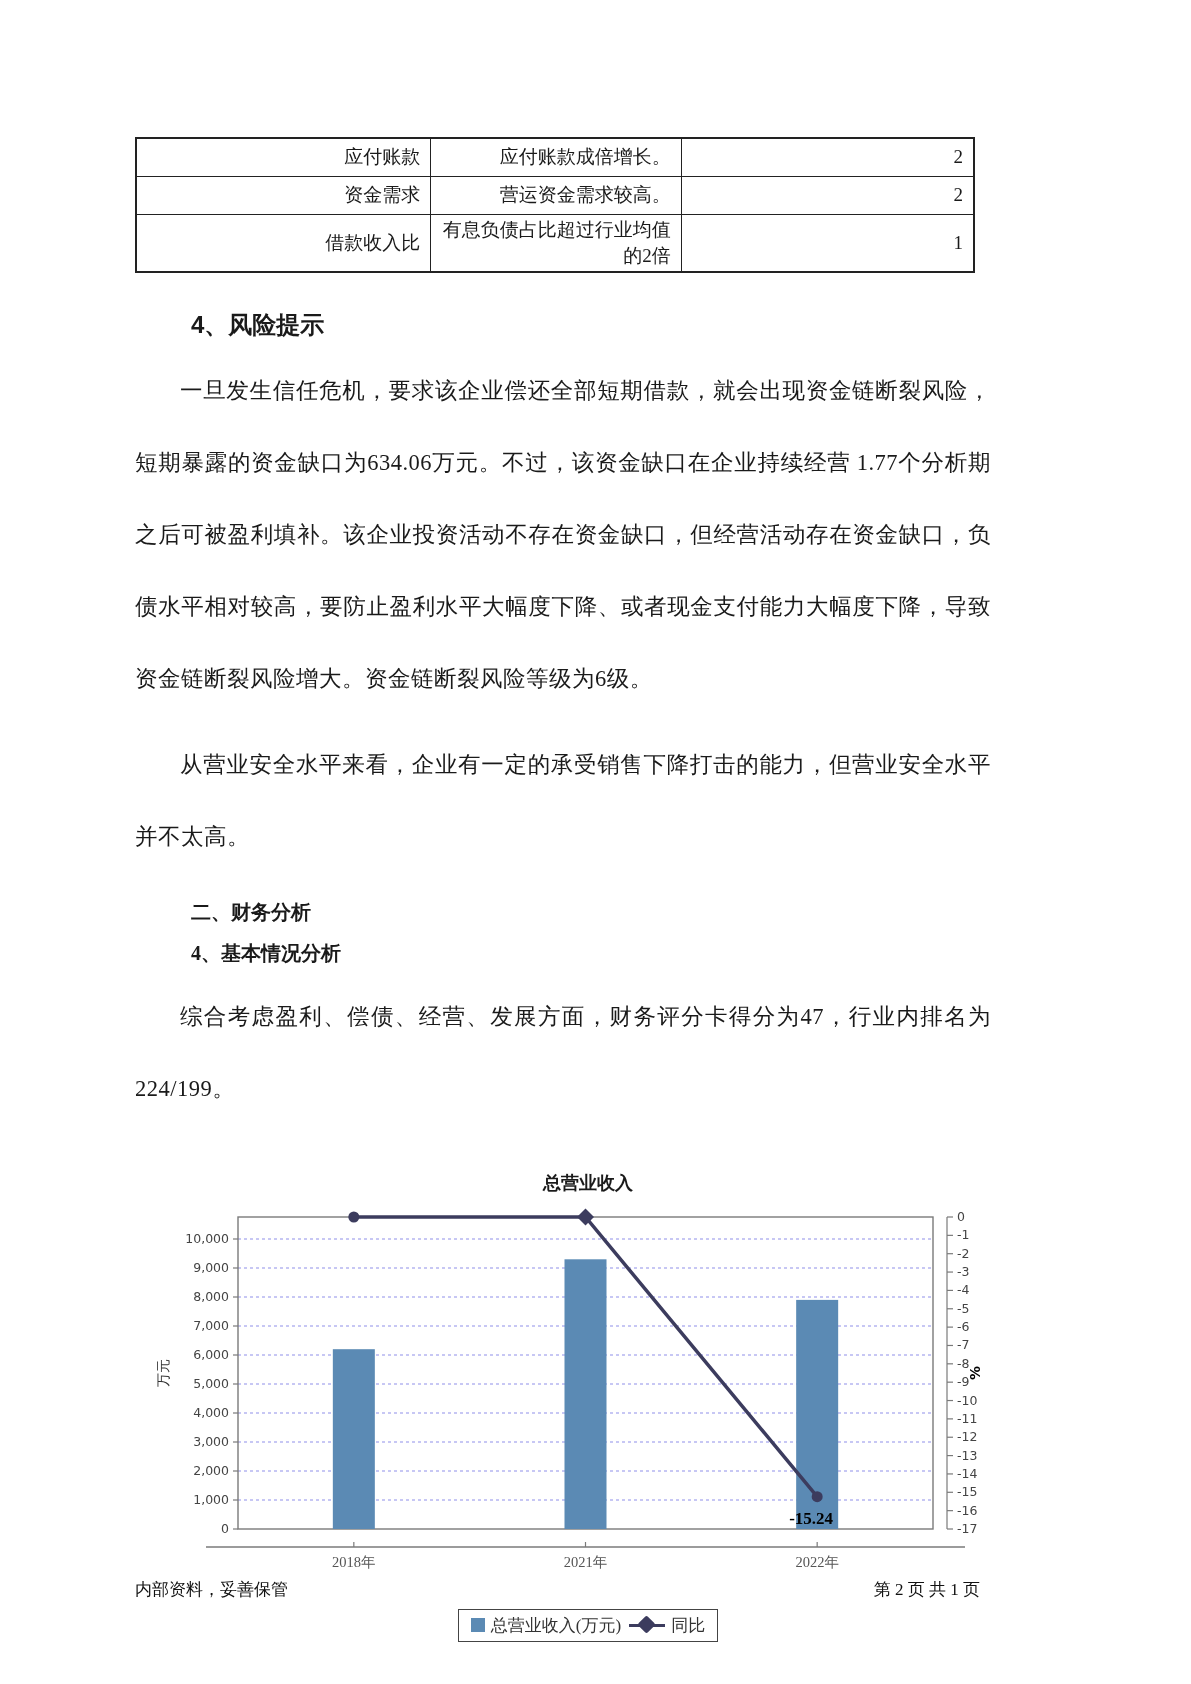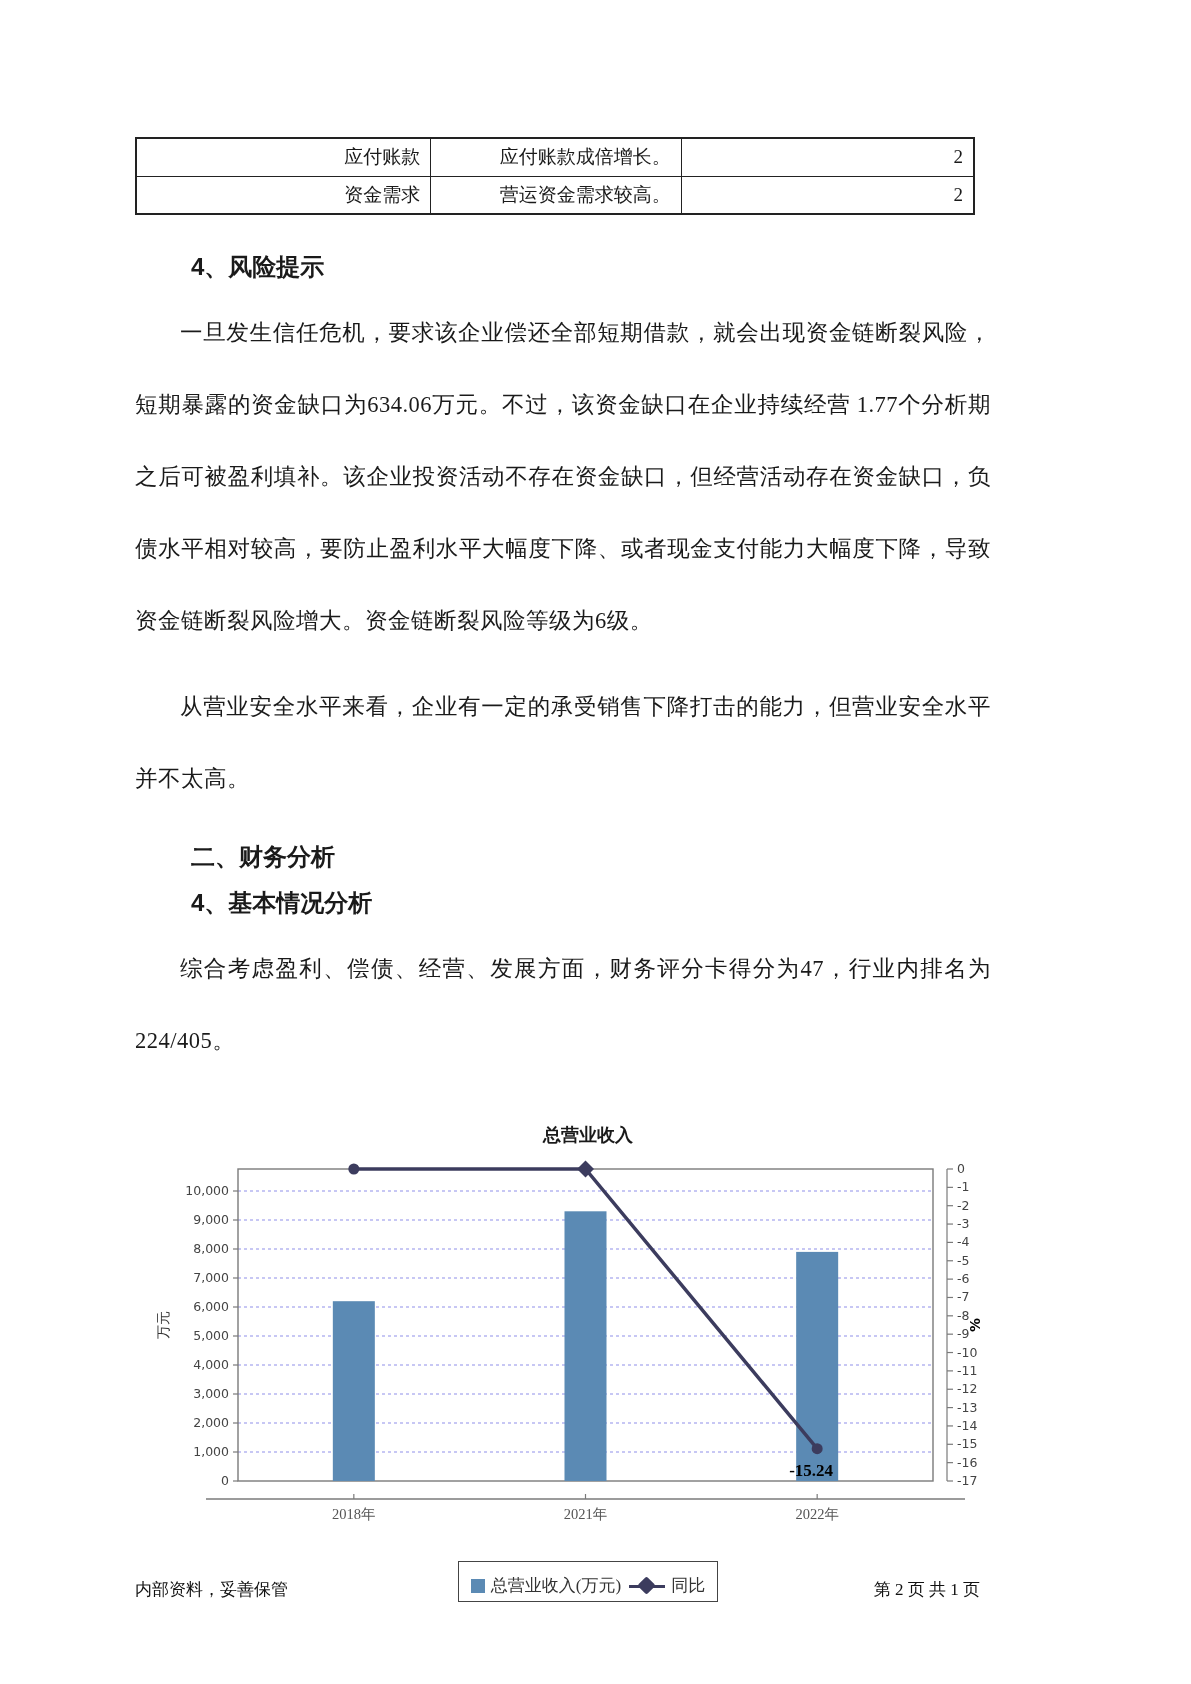--- a/index.html
+++ b/index.html
@@ -19,22 +19,22 @@
   table.score td.c1 { width:280px; }
   table.score td.c2 { width:238px;margin-top:36px; }
   table.score td.c3 { width:278px; }
 
   
   .h-num {
     font-family:"Liberation Sans","DejaVu Sans",sans-serif;
     font-weight:bold; font-size:24px; margin:36px 0 14px 56px;
   }
   .h-sec {
-    font-family:Liberation Sans, sans-serif;
-    font-weight:bold; font-size:24px; margin:26px 0 6px 56px;
+    font-family:Liberation Serif, serif;
+    font-weight:bold; font-size:20px; margin:26px 0 6px 56px;
   }
 
   
   p.body-text {
     font-size:22.5px; line-height:72px; text-align:justify;
     text-indent:2em; margin-top:14px; letter-spacing:0.5px;
   }
 
   
   .chart-wrap { margin:46px 0 0 3px; width:860px; }
@@ -49,21 +49,21 @@
   .legend-box {
     display:flex; align-items:center; gap:8px;
     border:1.5px solid #444; padding:4px 12px; font-size:17px;
     color:#333; background:#fff;
   }
   .legend-swatch-bar { width:14px; height:14px; background:#5b8ab4; display:inline-block; }
   .legend-swatch-line { position:relative; width:36px; height:14px; display:inline-block; }
   .legend-swatch-line .ln { position:absolute; left:0; top:6px; width:36px; height:3px; background:#3c3c5e; }
   .legend-swatch-line .dm { position:absolute; left:11px; top:0; width:13px; height:13px;
      background:#3c3c5e; transform:rotate(45deg); border-radius:2px; }
-  .legend-item { display:flex; align-items:center; gap:6px;margin-top:8px; }
+  .legend-item { display:flex; align-items:center; gap:6px; }
 
   
   .footer-left {
     position:absolute; left:135px; top:1578px; font-size:17px;
     font-family:"Liberation Sans","DejaVu Sans",sans-serif; color:#111;
   }
   .footer-right {
     position:absolute; right:211px; top:1578px; font-size:17px;
     font-family:"Liberation Serif","DejaVu Serif",serif; color:#111;
   }
@@ -78,34 +78,39 @@
         <tr>
           <td class="c1">应付账款</td>
           <td class="c2">应付账款成倍增长。</td>
           <td class="c3">2</td>
         </tr>
         <tr>
           <td class="c1">资金需求</td>
           <td class="c2">营运资金需求较高。</td>
           <td class="c3">2</td>
         </tr>
+        <tr>
+          <td class="c1">借款收入比</td>
+          <td class="c2">有息负债占比超过行业均值的2倍</td>
+          <td class="c3">1</td>
+        </tr>
       </tbody>
   </table>
 
   <div class="h-num">4、风险提示</div>
 
   <p class="body-text">一旦发生信任危机，要求该企业偿还全部短期借款，就会出现资金链断裂风险，短期暴露的资金缺口为634.06万元。不过，该资金缺口在企业持续经营 1.77个分析期之后可被盈利填补。该企业投资活动不存在资金缺口，但经营活动存在资金缺口，负债水平相对较高，要防止盈利水平大幅度下降、或者现金支付能力大幅度下降，导致资金链断裂风险增大。资金链断裂风险等级为6级。</p>
 
   <p class="body-text">从营业安全水平来看，企业有一定的承受销售下降打击的能力，但营业安全水平并不太高。</p>
 
   <div class="h-sec">二、财务分析</div>
 
   <div class="h-sec" style="margin-top:14px;">4、基本情况分析</div>
 
-  <p class="body-text">综合考虑盈利、偿债、经营、发展方面，财务评分卡得分为47，行业内排名为224/405。</p>
+  <p class="body-text">综合考虑盈利、偿债、经营、发展方面，财务评分卡得分为47，行业内排名为224/199。</p>
 
   <div class="chart-wrap">
     <div class="chart-title">总营业收入</div>
     <svg id="chart-svg" width="860" height="400" viewBox="0 0 860 400">
         <line x1="100" y1="301" x2="795" y2="301" stroke="#8f8fea" stroke-width="1.2" stroke-dasharray="3,3"></line>
         <line x1="100" y1="272" x2="795" y2="272" stroke="#8f8fea" stroke-width="1.2" stroke-dasharray="3,3"></line>
         <line x1="100" y1="243" x2="795" y2="243" stroke="#8f8fea" stroke-width="1.2" stroke-dasharray="3,3"></line>
         <line x1="100" y1="214" x2="795" y2="214" stroke="#8f8fea" stroke-width="1.2" stroke-dasharray="3,3"></line>
         <line x1="100" y1="185" x2="795" y2="185" stroke="#8f8fea" stroke-width="1.2" stroke-dasharray="3,3"></line>
         <line x1="100" y1="156" x2="795" y2="156" stroke="#8f8fea" stroke-width="1.2" stroke-dasharray="3,3"></line>

